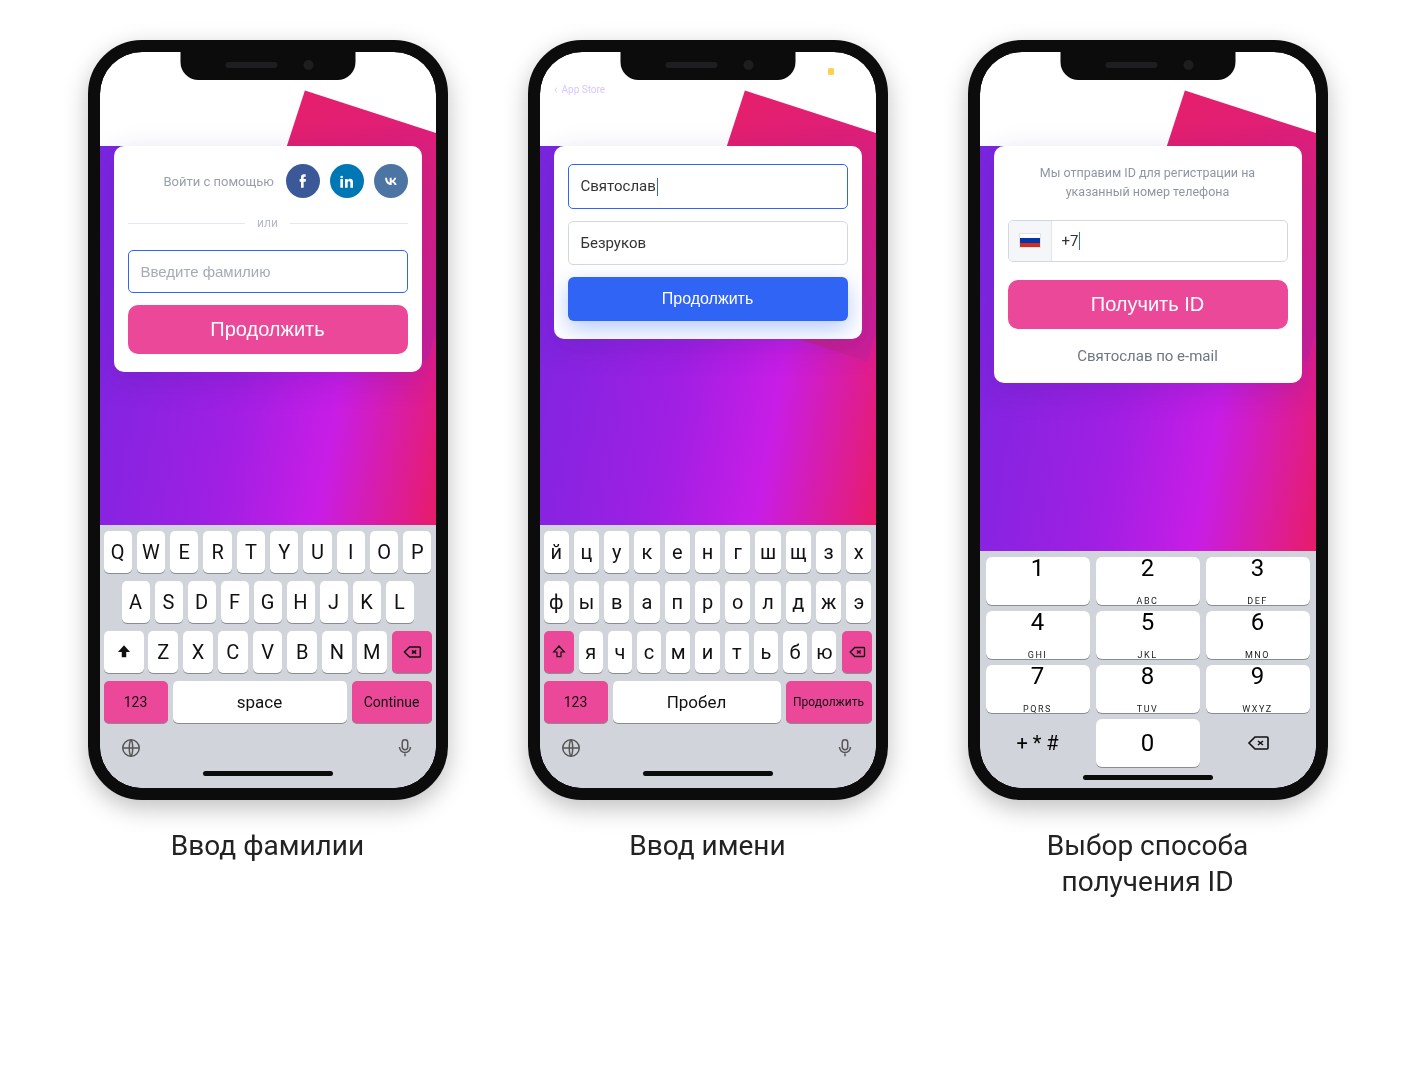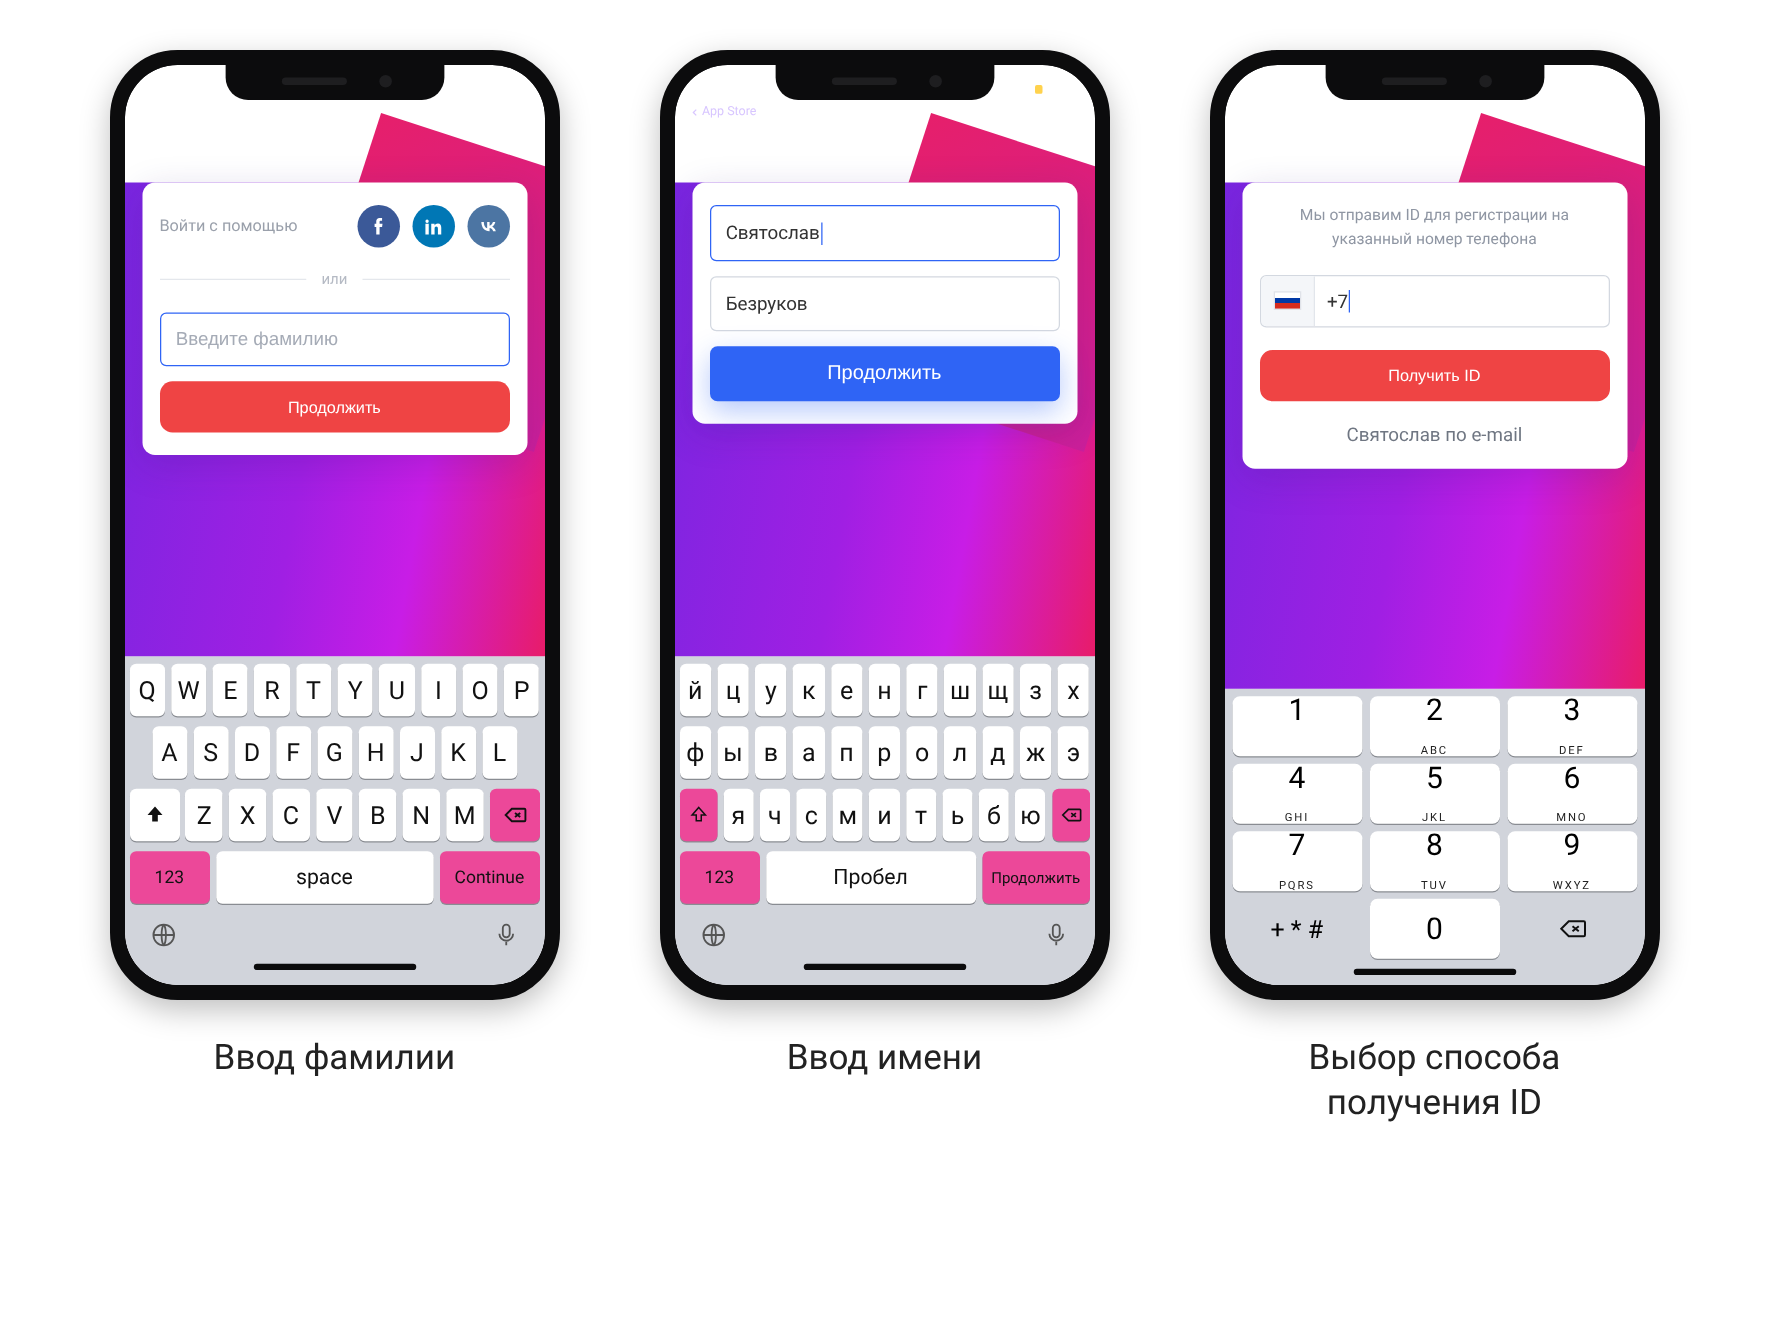--- a/index.html
+++ b/index.html
@@ -146,21 +146,21 @@
   .bg-wrap { position:absolute; inset:0; z-index:0; }
   .card {
     position: relative;
     margin: 0 14px;
     background:#fff;
     border-radius: 10px;
     box-shadow: 0 8px 30px rgba(50,30,120,.18);
     padding: 18px 14px;
     z-index:1;
   }
-  .social-row { display:flex; align-items:center; justify-content:space-between; margin-bottom:18px;}
+  .social-row { display:flex; align-items:center; justify-content:space-between; margin-bottom:18px;margin-left:36px;}
   .social-label { color:#9aa0ab; font-size:13px; }
   .socials { display:flex; gap:10px; }
   .sbtn { width:34px;height:34px;border-radius:50%; display:flex;align-items:center;justify-content:center; color:#fff;}
   .sbtn.fb{background:#3b5998;}
   .sbtn.in{background:#0077b5;}
   .sbtn.vk{background:#4c75a3;}
   .sbtn svg{width:16px;height:16px;}
   .sep { display:flex; align-items:center; gap:12px; margin: 6px 0 20px; color:#b5bac4; font-size:12px;}
   .sep::before,.sep::after{content:"";flex:1;height:1px;background:#e4e7ec;}
   .field {
@@ -183,26 +183,26 @@
     background:#2f64f5;
     color:#fff;
     border:none;
     border-radius:6px;
     padding:13px;
     font-size:16px;
     box-shadow: 0 8px 22px rgba(47,100,245,.35);
   }
   .btn-disabled {
     width:100%;
-    background:#ef4444;
+    background:#ec4899;
     color:#fff;
     border:none;
     border-radius:10px;
     padding:13px;
-    font-size:13px;
+    font-size:20px;
   }
   .info-text { color:#8f96a3; font-size:12.5px; text-align:center; line-height:1.5; margin-bottom:18px;}
   .phone-input { display:flex; border:1px solid #d3d8e0; border-radius:5px; overflow:hidden; margin-bottom:18px;}
   .flag-box { background:#f4f6f9; border-right:1px solid #e2e6ec; padding:9px 10px; display:flex; align-items:center;}
   .ru-flag { width:22px; height:15px; display:inline-block; background:linear-gradient(#fff 0 33%, #0039a6 33% 66%, #d52b1e 66% 100%); border:1px solid #e0e3e9;}
   .phone-num { flex:1; padding:11px 10px; font-size:15px; color:#333; display:flex; align-items:center;}
   .link-text { text-align:center; color:#6f7682; font-size:15px; margin-top:18px;}
 
   
   .keyboard {

